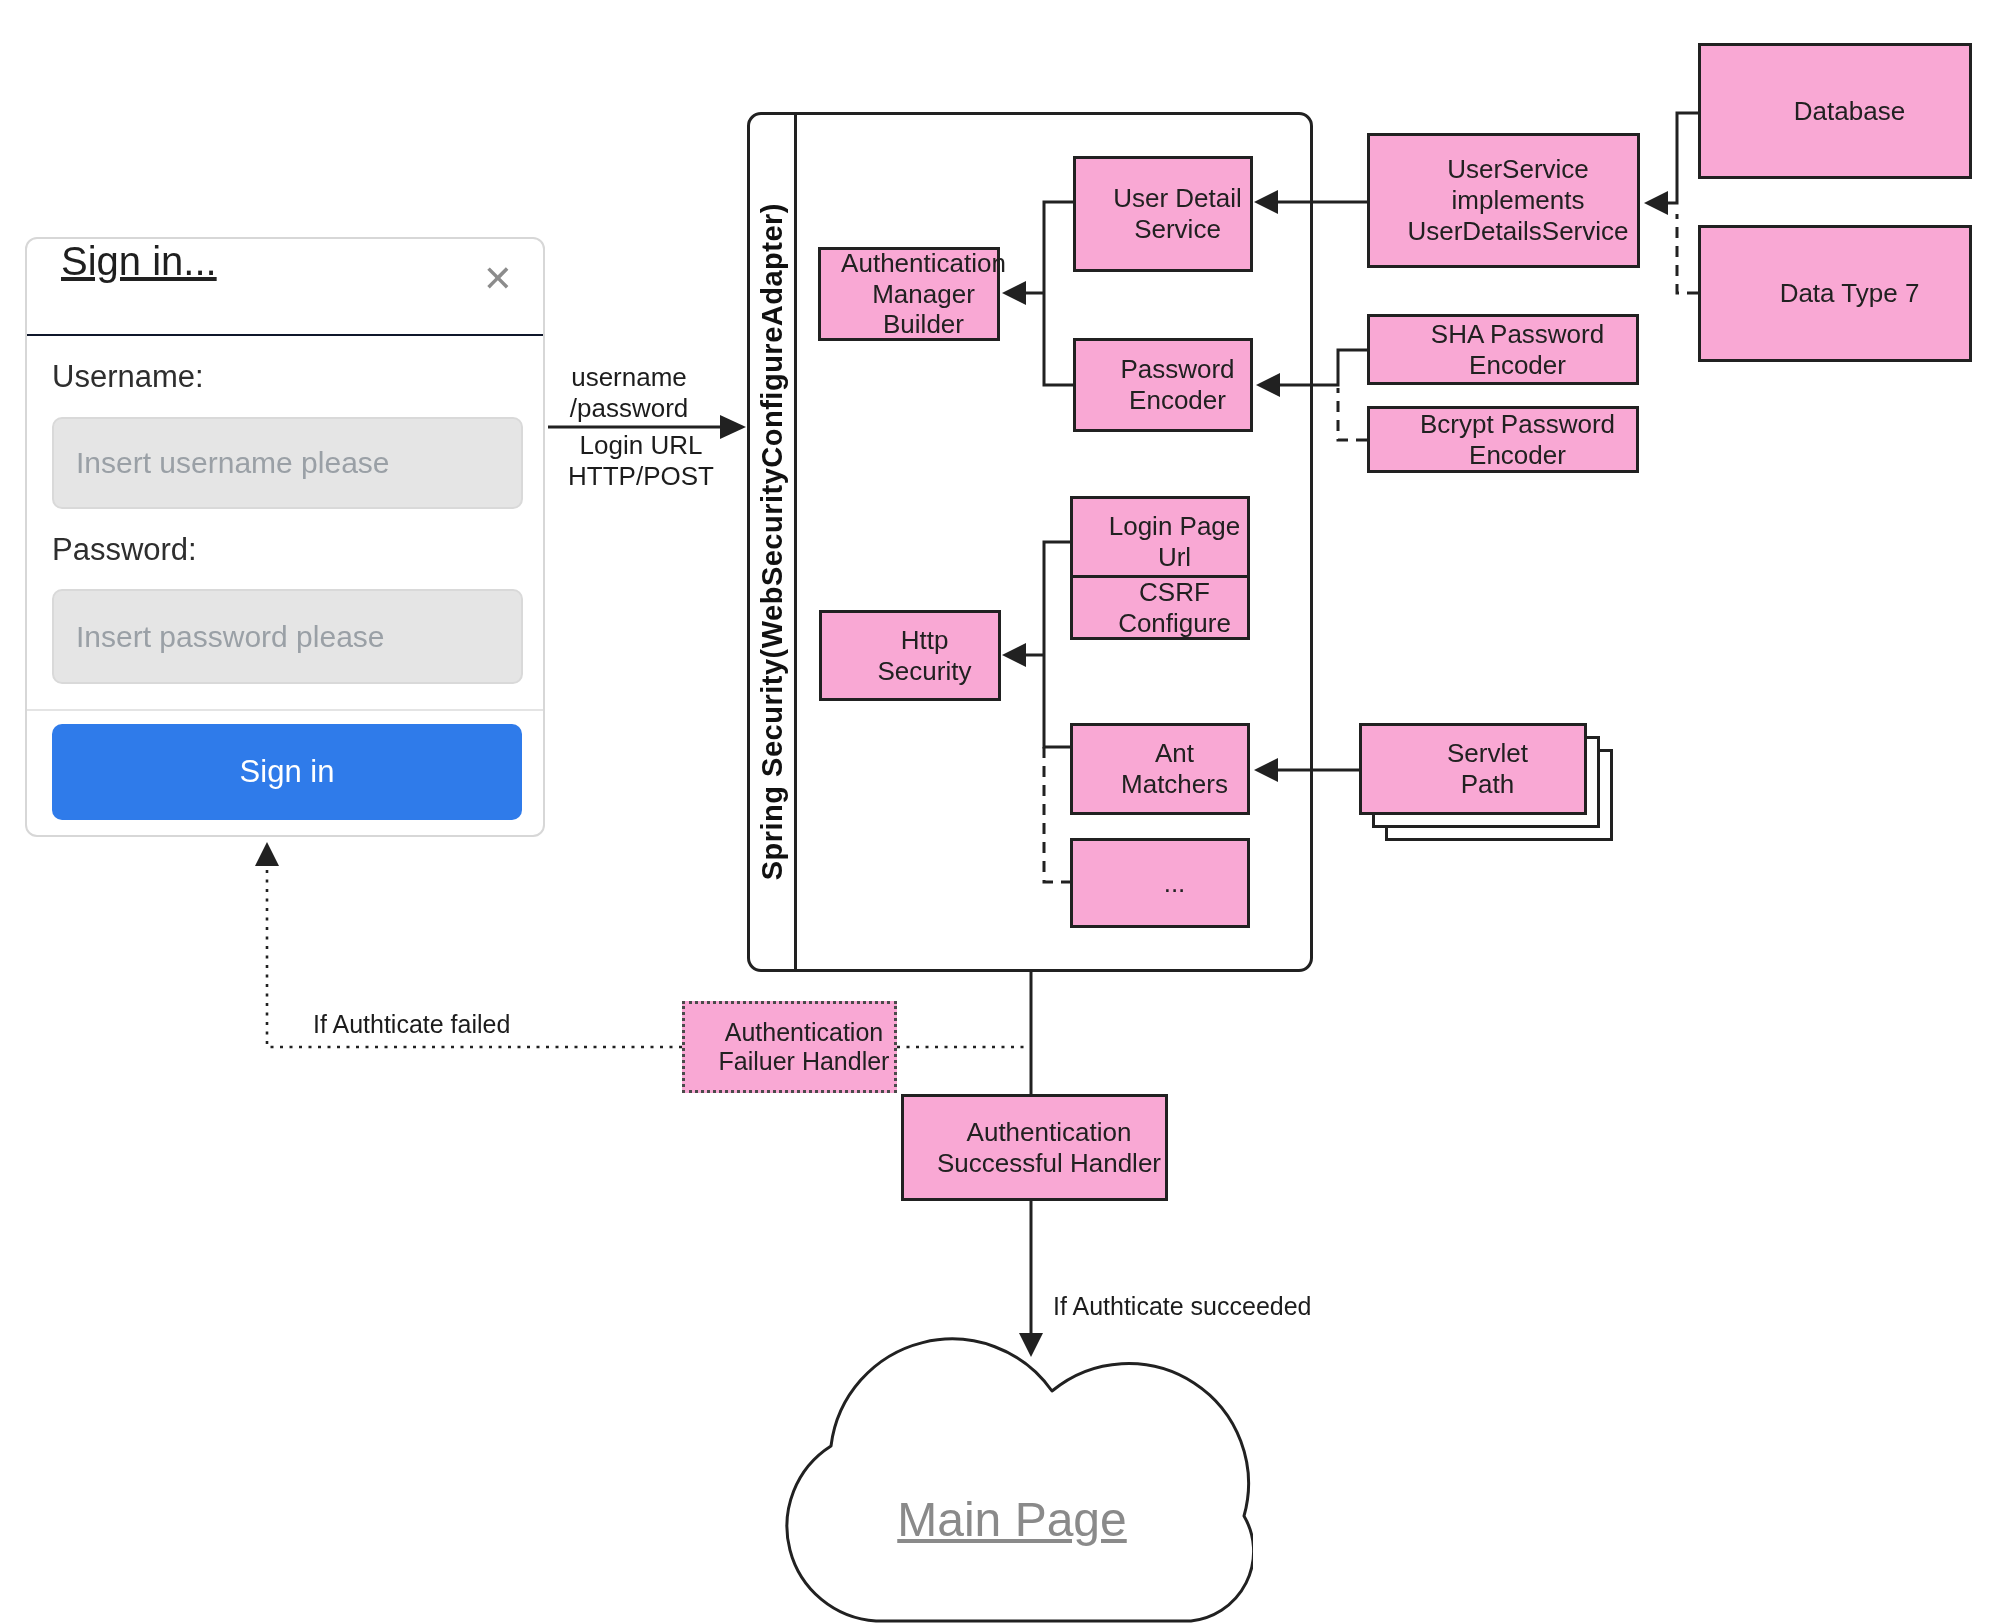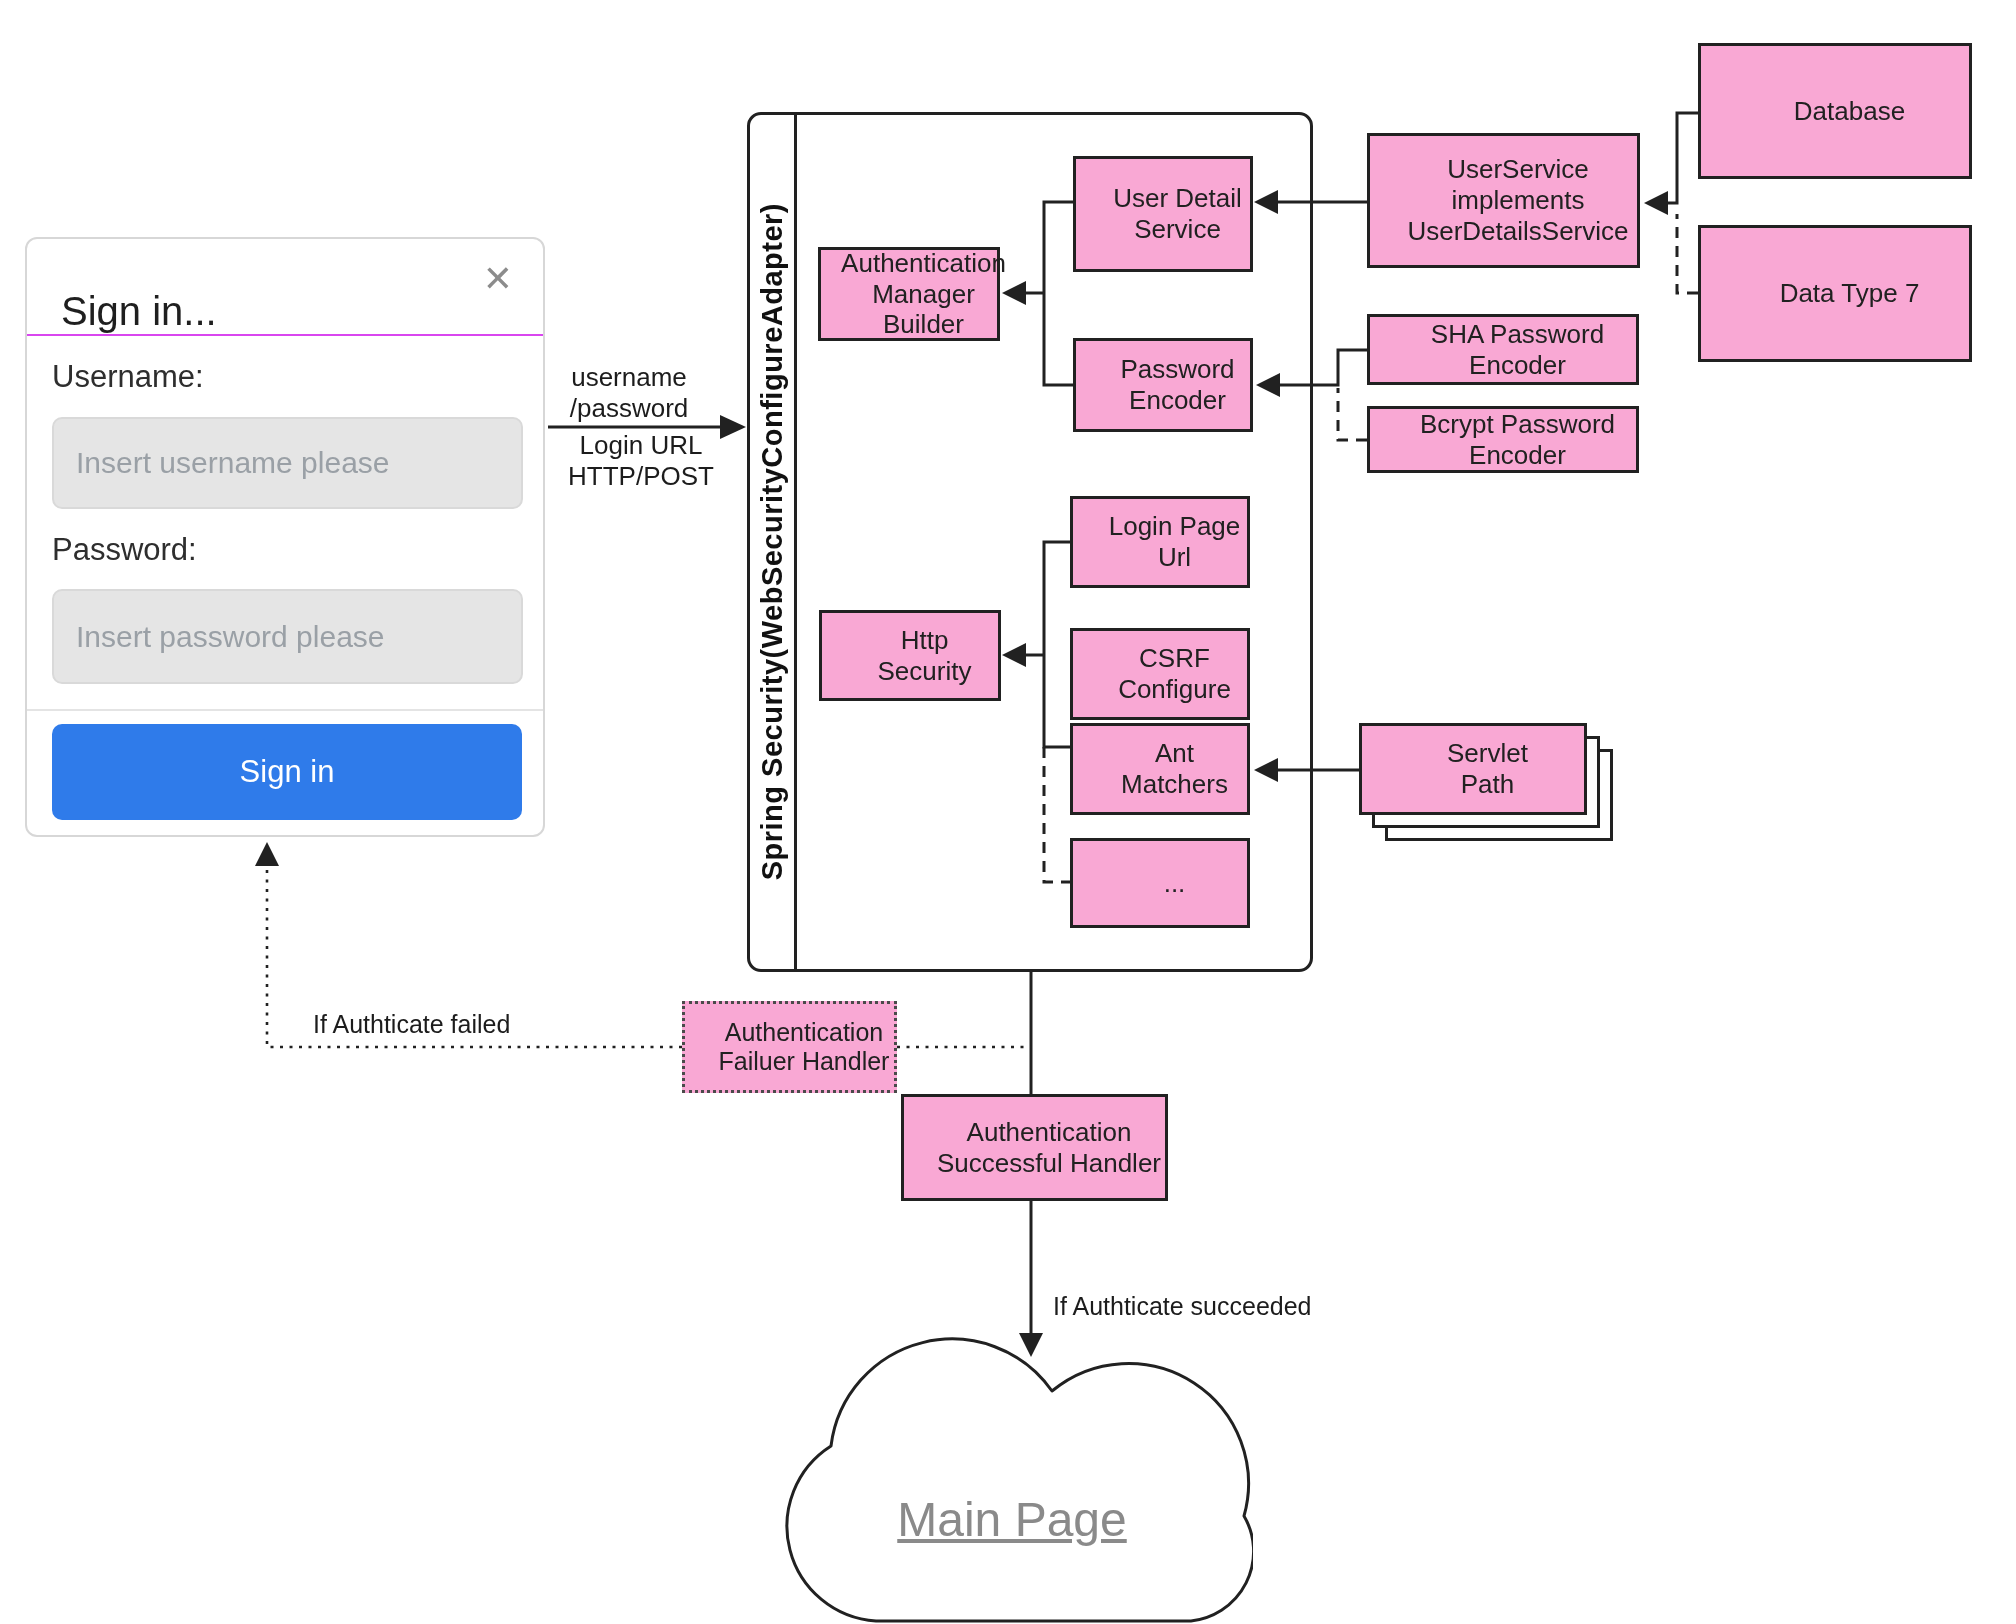--- a/index.html
+++ b/index.html
@@ -23,22 +23,22 @@
              letter-spacing:0.5px;white-space:nowrap;color:#111;}
 
   
   #cloud{position:absolute;left:771px;top:1336px;width:482px;height:290px;z-index:2;}
   #cloud-label{position:absolute;left:0;top:156px;width:100%;text-align:center;
                font-size:48px;color:#8a8a8a;z-index:3;text-decoration:underline;}
 
   
   #modal{position:absolute;left:25px;top:237px;width:520px;height:600px;box-sizing:border-box;
          background:#fff;border:2px solid #d7d7d7;border-radius:12px;z-index:4;}
-  #modal-header{position:absolute;left:0;top:0;right:0;height:97px;border-bottom:2px solid #d946ef;
-                display:flex;align-items:flex-end;padding:0 34px;box-sizing:border-box;}
+  #modal-header{position:absolute;left:0;top:0;right:0;height:97px;border-bottom:2px solid #0f172a;
+                display:flex;align-items:flex-start;padding:0 34px;box-sizing:border-box;text-decoration:underline;}
   #modal-title{font-size:40px;color:#1f1f1f;}
   #modal-close{position:absolute;right:30px;top:22px;font-size:36px;color:#8c8c8c;cursor:pointer;line-height:1;}
   .fieldlabel{position:absolute;left:25px;font-size:31px;color:#2e2e2e;}
   .textinput{position:absolute;left:25px;width:471px;height:92px;box-sizing:border-box;
              border:2px solid #d9d9d9;border-radius:10px;font-size:30px;padding:0 22px;
              color:#444;background:#e5e5e5;outline:none;font-family:inherit;}
   .textinput::placeholder{color:#9aa0a6;opacity:1;}
   #modal-divider{position:absolute;left:0;right:0;top:470px;border-top:2px solid #e4e4e4;}
   #signin-btn{position:absolute;left:25px;top:485px;width:470px;height:96px;border:none;
               border-radius:10px;background:var(--accent,#2f7bea);color:#fff;font-size:31px;
@@ -101,21 +101,21 @@
   <div class="node" style="left:1073px;top:156px;width:180px;height:116px;">User Detail
 Service</div>
   <div class="node" style="left:818px;top:247px;width:182px;height:94px;">Authentication
 Manager
 Builder</div>
   <div class="node" style="left:1073px;top:338px;width:180px;height:94px;">Password
 Encoder</div>
   <div class="node" style="left:819px;top:610px;width:182px;height:91px;">Http Security</div>
   <div class="node" style="left:1070px;top:496px;width:180px;height:92px;">Login Page
 Url</div>
-  <div class="node" style="left:1070px;top:628px;width:180px;height:92px;">CSRF
+  <div class="node" style="left:1070px;top:575px;width:180px;height:65px;">CSRF
 Configure</div>
   <div class="node" style="left:1070px;top:723px;width:180px;height:92px;">Ant Matchers</div>
   <div class="node" style="left:1070px;top:838px;width:180px;height:90px;">...</div>
 
   <div class="node" style="left:1367px;top:133px;width:273px;height:135px;">UserService
 implements
 UserDetailsService</div>
   <div class="node" style="left:1698px;top:43px;width:274px;height:136px;">Database</div>
   <div class="node" style="left:1698px;top:225px;width:274px;height:137px;">Data Type 7</div>
   <div class="node" style="left:1367px;top:314px;width:272px;height:71px;">SHA Password

